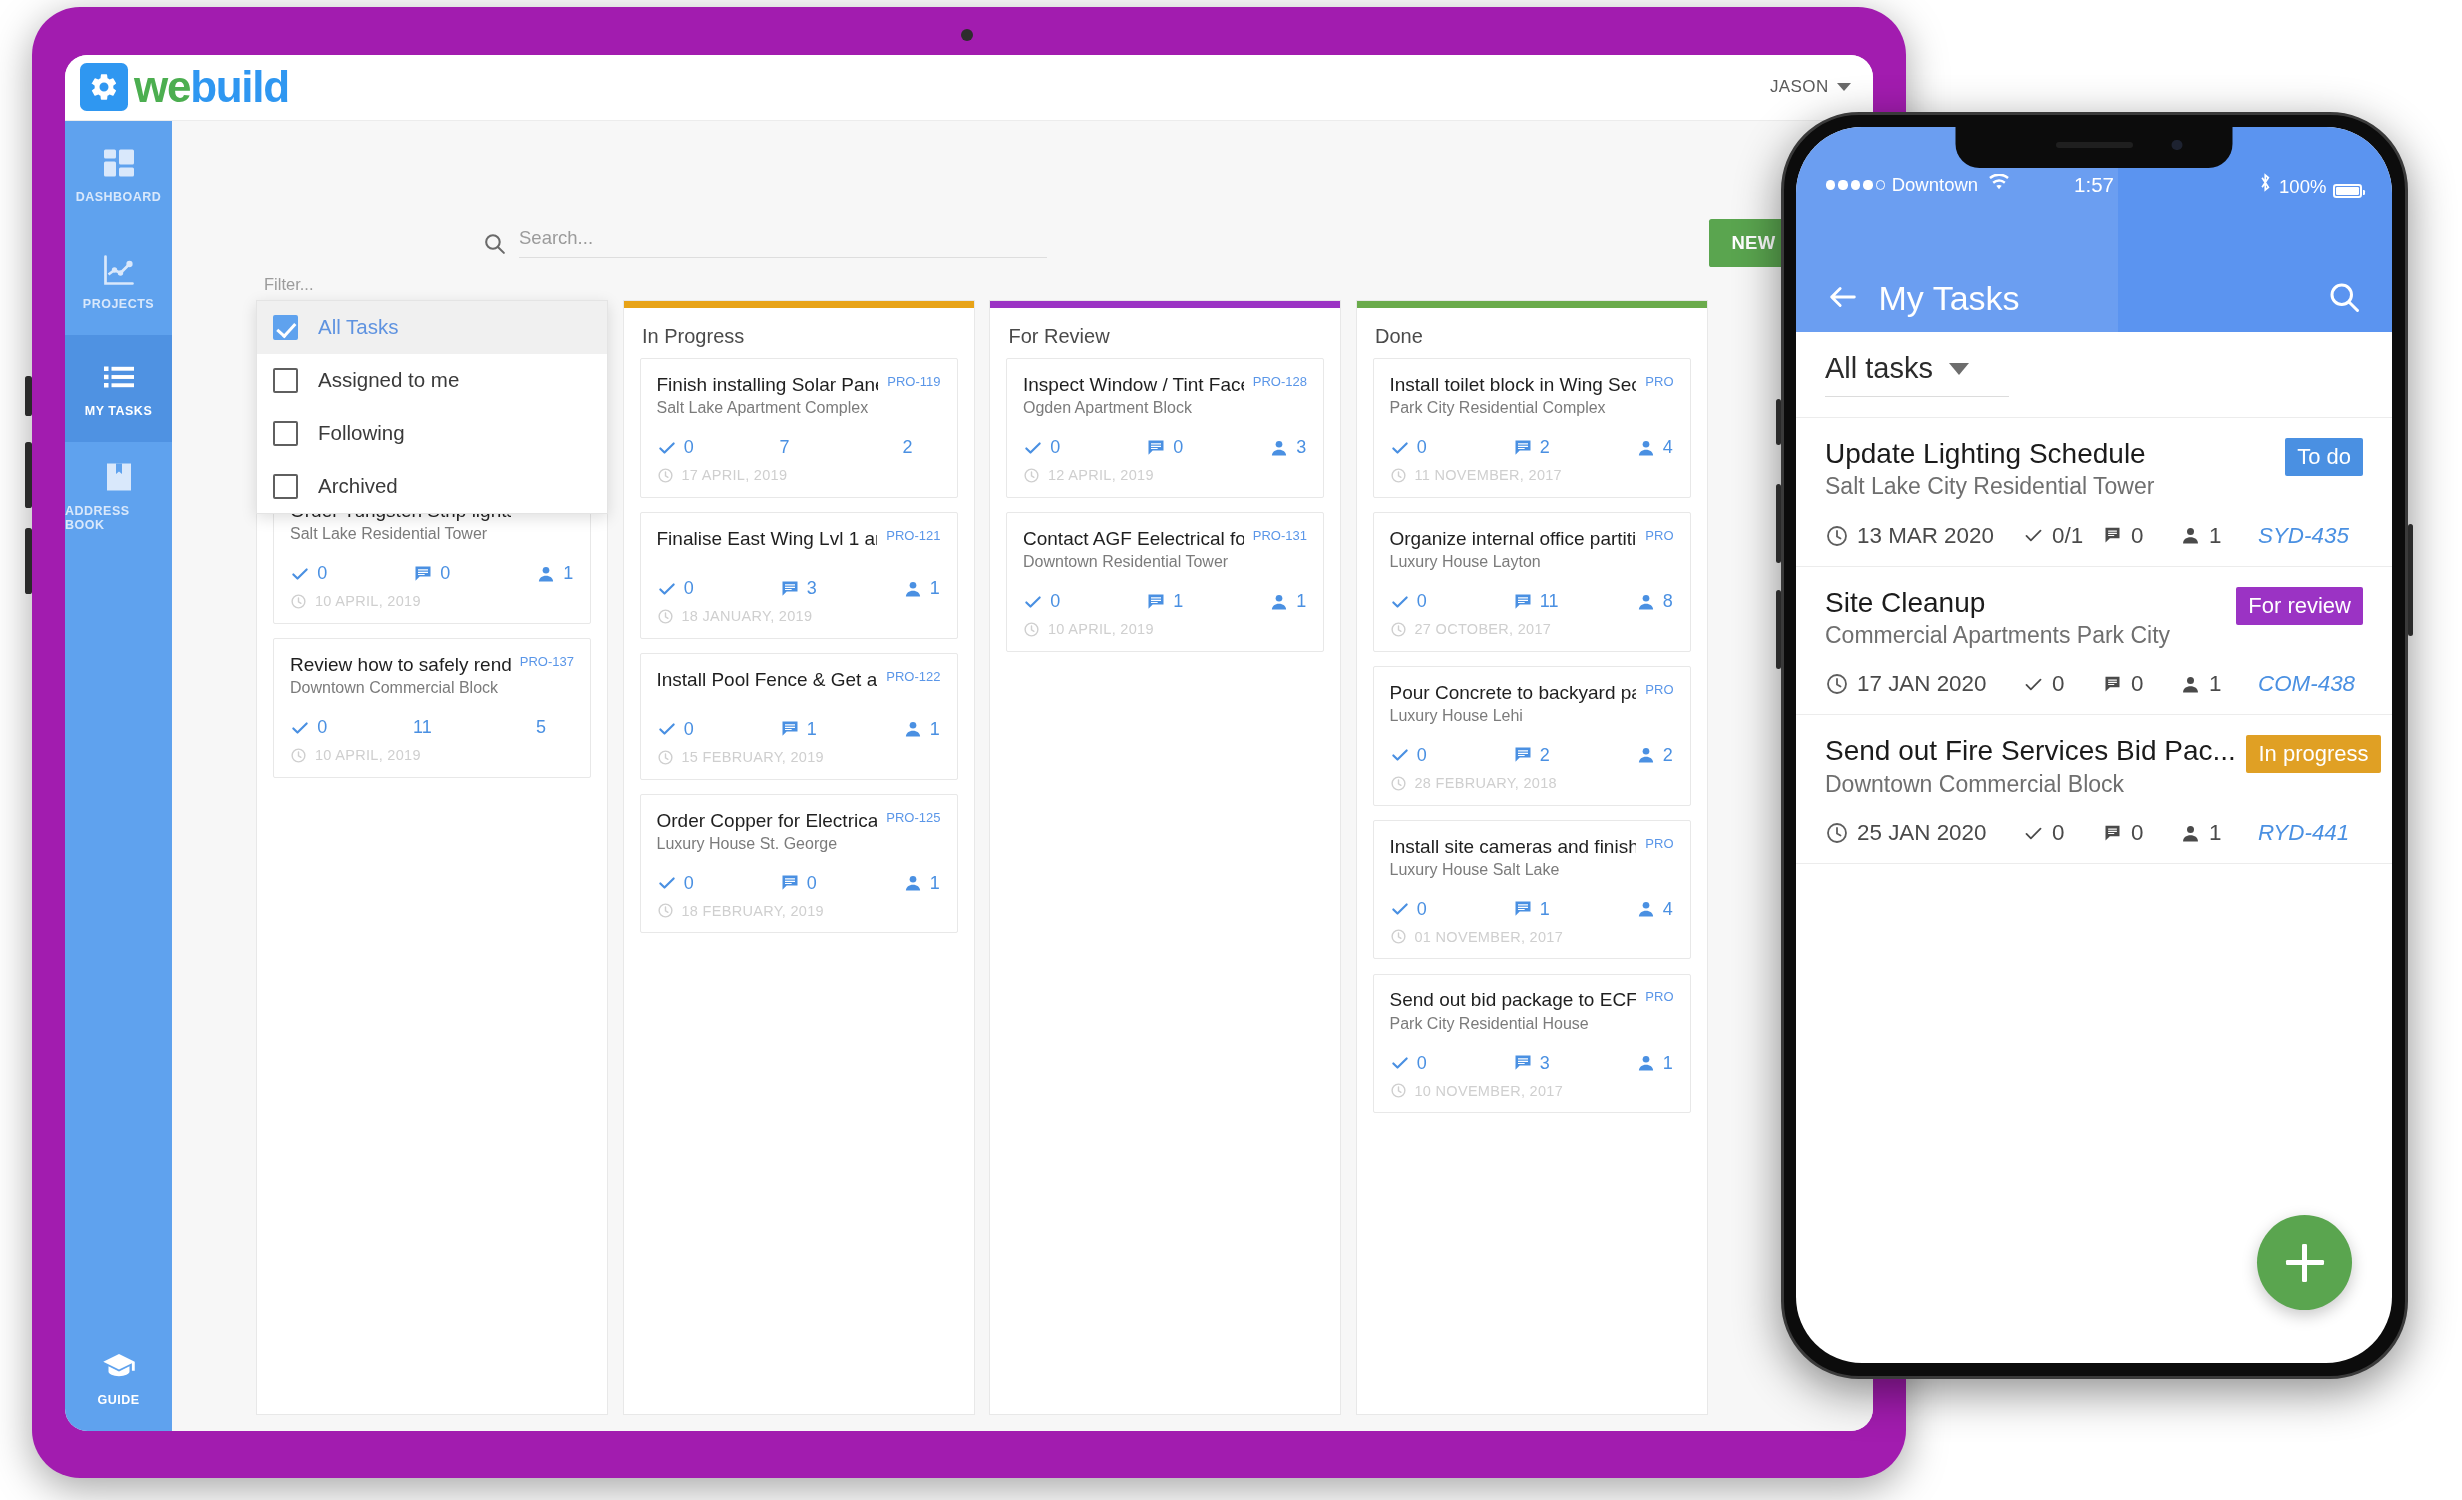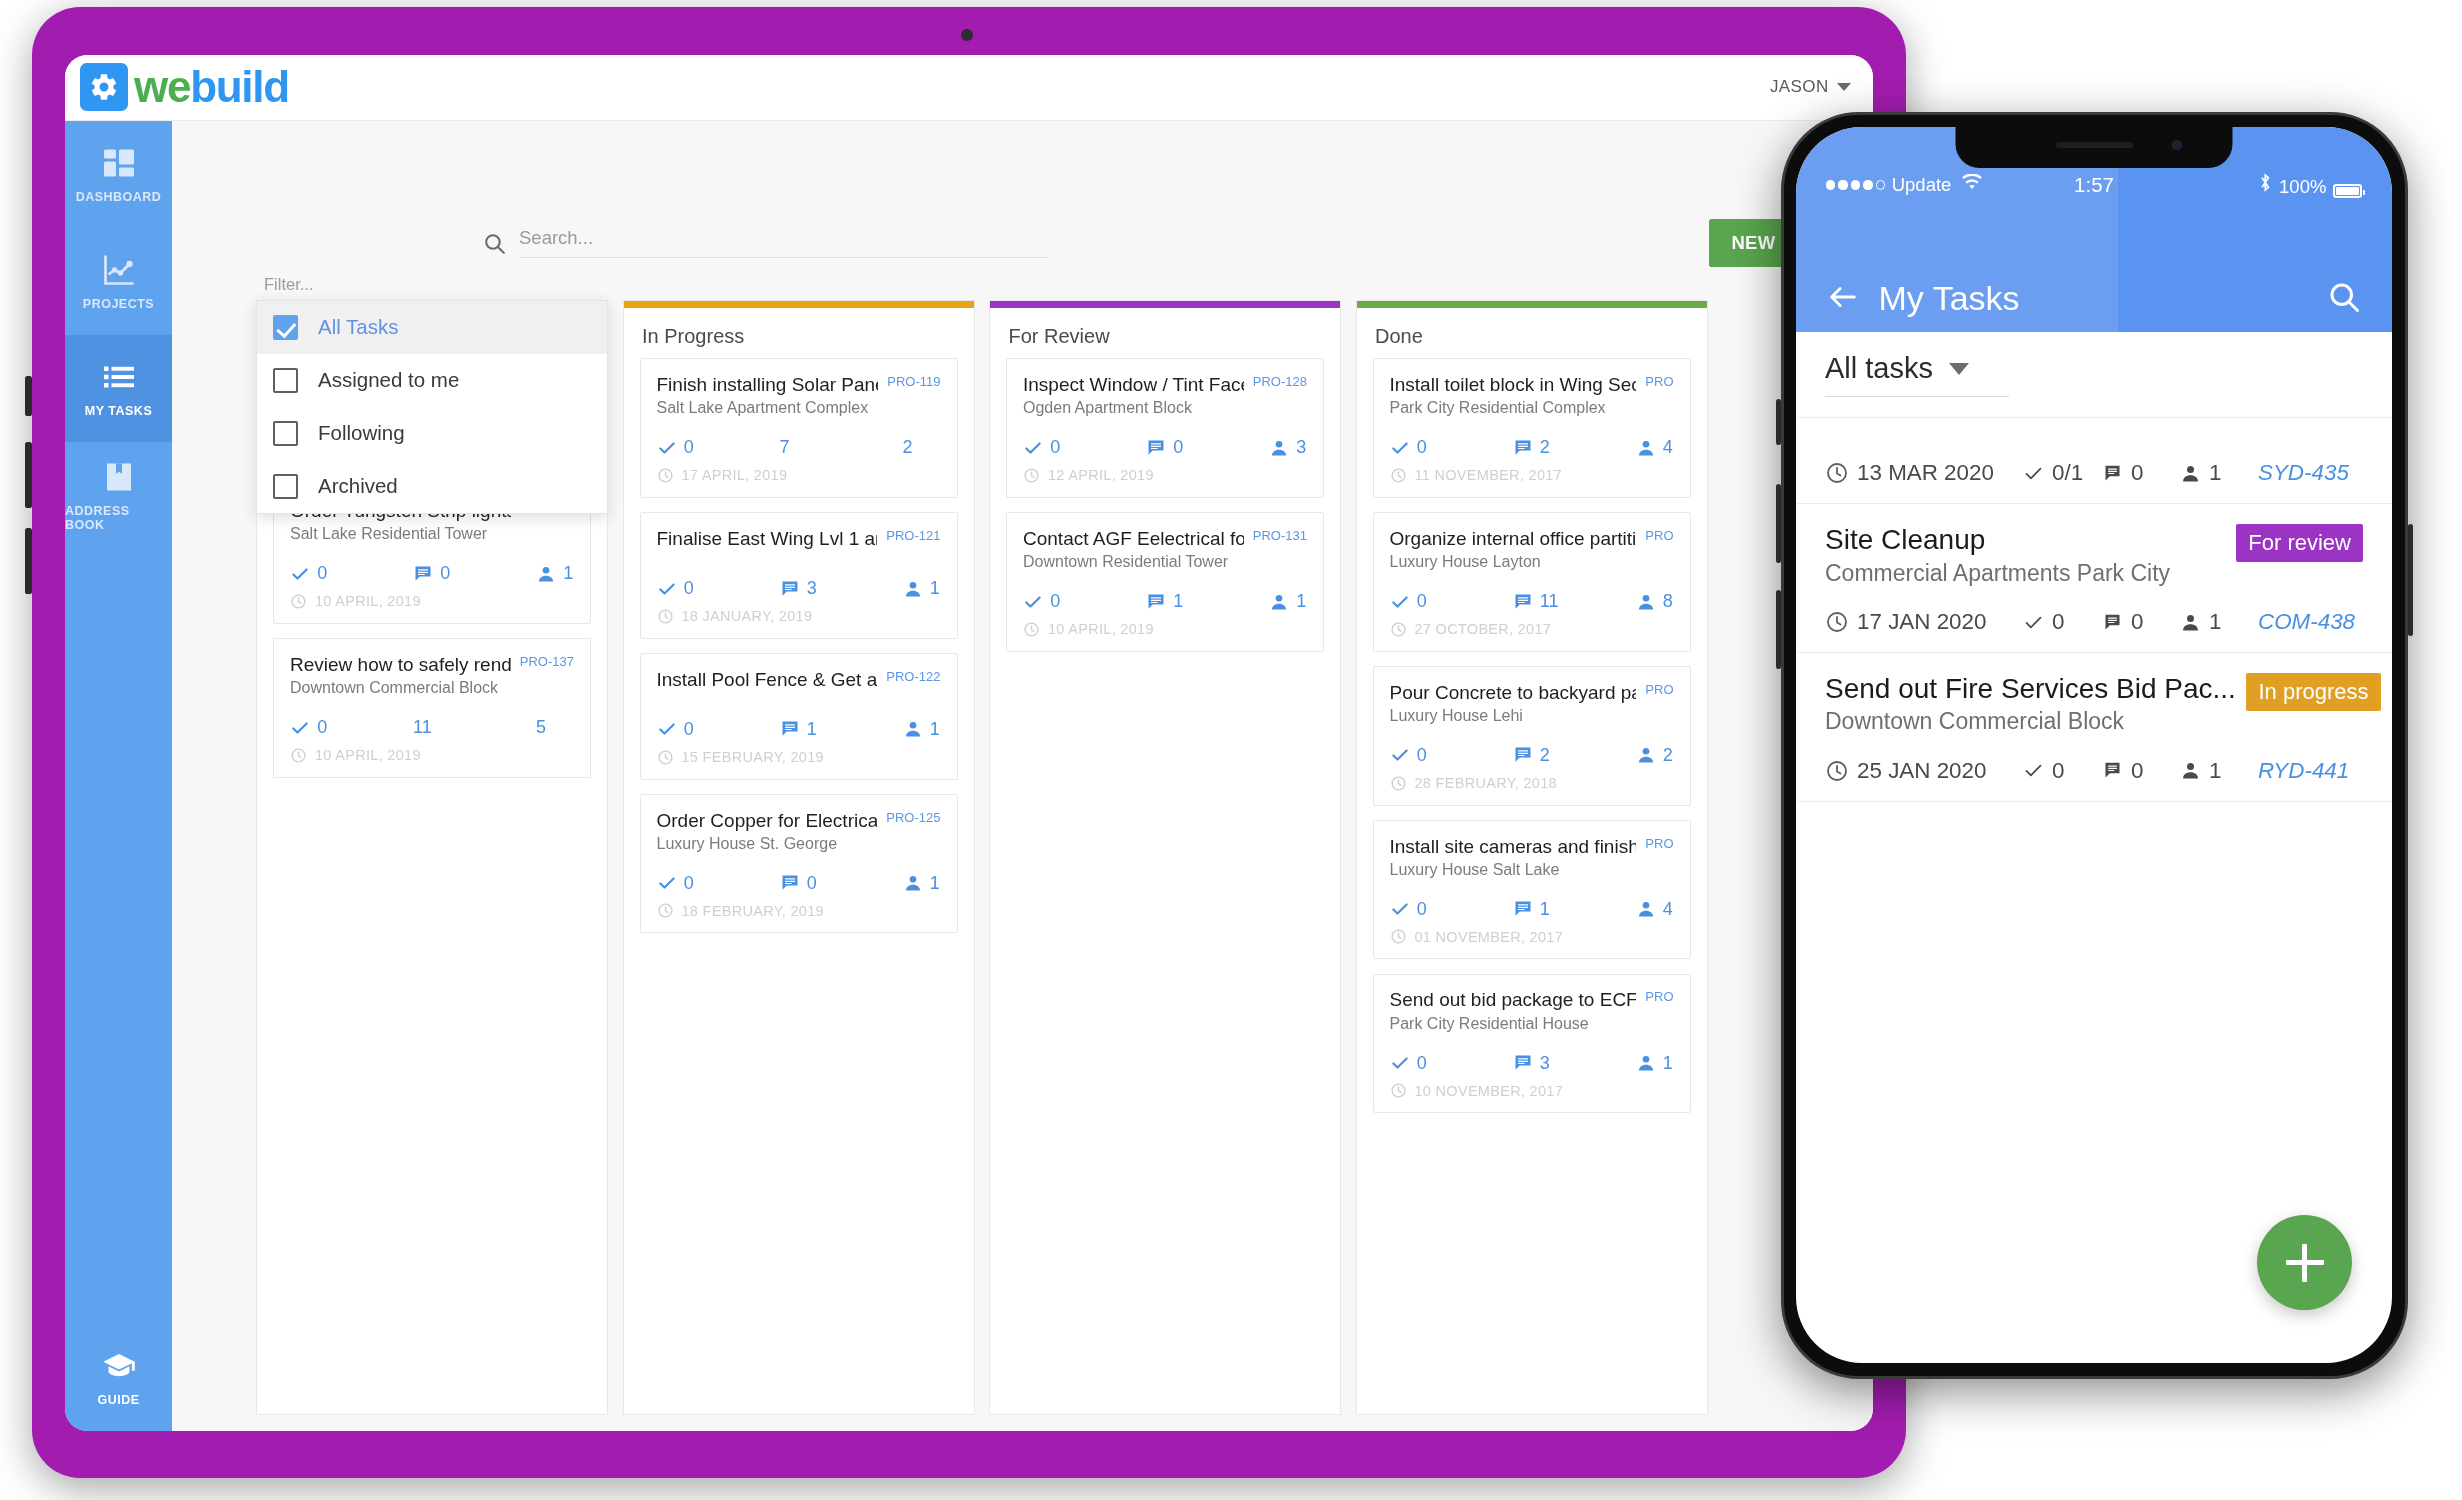--- a/index.html
+++ b/index.html
@@ -881,21 +881,21 @@
       <div class="ph-appbar">
         <div class="ph-status">
           <span class="ph-carrier">
             <span class="dots">
               <span class="dot"></span>
                 <span class="dot"></span>
                 <span class="dot"></span>
                 <span class="dot"></span>
                 <span class="dot empty"></span>
             </span>
-            <span>Update</span>
+            <span>Downtown</span>
             <span style="margin-left:4px;">
               <svg width="20" height="17" viewBox="0 0 24 20" fill="#fff">
                   <path d="M12 18l3.2-4c-1.8-1.4-4.6-1.4-6.4 0L12 18z"></path>
                   <path d="M12 9.2c2.3 0 4.4.8 6 2.2l1.9-2.3A13 13 0 0 0 12 6a13 13 0 0 0-7.9 3.1L6 11.4a9.3 9.3 0 0 1 6-2.2z"></path>
                   <path d="M12 2.2c3.7 0 7.2 1.3 9.9 3.6L23.8 3.4A17.3 17.3 0 0 0 12 -.8 17.3 17.3 0 0 0 .2 3.4l1.9 2.4A15.2 15.2 0 0 1 12 2.2z"></path>
                 </svg>
             </span>
           </span>
           <span class="ph-time">1:57</span>
           <span class="ph-right">
@@ -926,20 +926,27 @@
       </div>
 
       <div class="ph-filter">
         <span class="ph-filter-inner">
           <span class="ph-filter-text">All tasks</span>
           <span class="ph-caret"></span>
         </span>
       </div>
 
       <div class="ph-row">
+        <div class="ph-row-top">
+          <div>
+            <div class="ph-row-title">Update Lighting Schedule</div>
+            <div class="ph-row-sub">Salt Lake City Residential Tower</div>
+          </div>
+          <div class="ph-badge" style="background:#4a90e2">To do</div>
+        </div>
         <div class="ph-row-stats">
           <span class="ph-stat d">
             <svg width="24" height="24" viewBox="0 0 24 24" fill="none" stroke="#5e5e5e" stroke-width="1.8">
                 <circle cx="12" cy="12" r="9"></circle>
                 <path d="M12 7v5.5l3.5 2" stroke-linecap="round"></path>
               </svg>
             <span>13 MAR 2020</span>
           </span>
           <span class="ph-stat c">
             <svg width="21" height="21" viewBox="0 0 24 24" fill="none" stroke="#4a4a4a" stroke-width="2">

